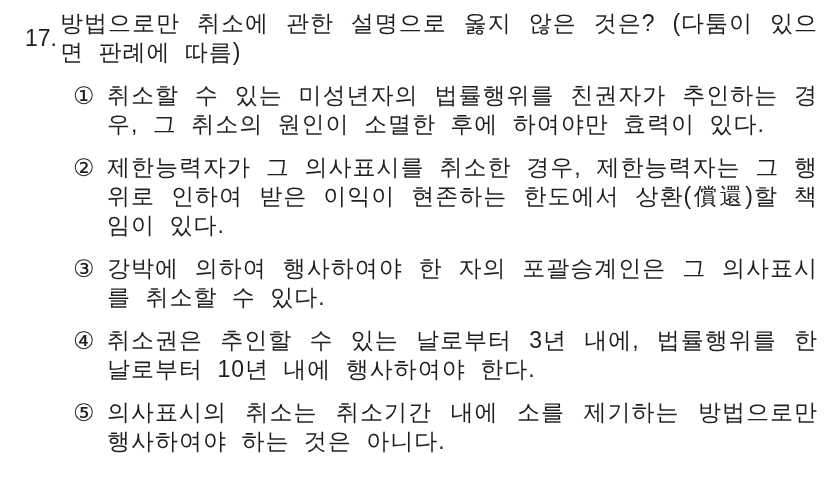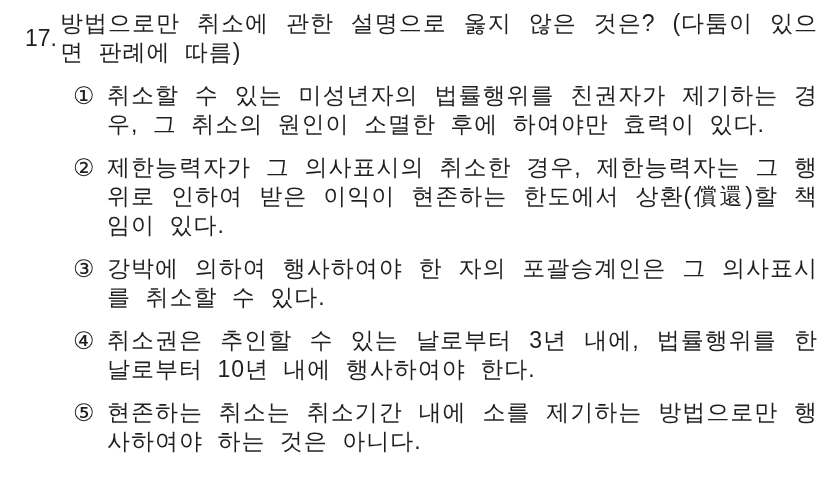--- a/index.html
+++ b/index.html
@@ -69,38 +69,38 @@
 
   <div class="question-row">
     <span class="qnum">17.</span>
     <span class="qtext">방법으로만 취소에 관한 설명으로 옳지 않은 것은? (다툼이 있으면 판례에 따름)</span>
   </div>
 
   <div class="options-list">
 
     <div class="option-row">
       <span class="omark">①</span>
-      <span class="otext">취소할 수 있는 미성년자의 법률행위를 친권자가 제기하는 경우, 그 취소의 원인이 소멸한 후에 하여야만 효력이 있다.</span>
+      <span class="otext">취소할 수 있는 미성년자의 법률행위를 친권자가 추인하는 경우, 그 취소의 원인이 소멸한 후에 하여야만 효력이 있다.</span>
     </div>
 
     <div class="option-row">
       <span class="omark">②</span>
-      <span class="otext">제한능력자가 그 의사표시의 취소한 경우, 제한능력자는 그 행위로 인하여 받은 이익이 현존하는 한도에서 상환(償還)할 책임이 있다.</span>
+      <span class="otext">제한능력자가 그 의사표시를 취소한 경우, 제한능력자는 그 행위로 인하여 받은 이익이 현존하는 한도에서 상환(償還)할 책임이 있다.</span>
     </div>
 
     <div class="option-row">
       <span class="omark">③</span>
       <span class="otext">강박에 의하여 행사하여야 한 자의 포괄승계인은 그 의사표시를 취소할 수 있다.</span>
     </div>
 
     <div class="option-row">
       <span class="omark">④</span>
       <span class="otext">취소권은 추인할 수 있는 날로부터 3년 내에, 법률행위를 한 날로부터 10년 내에 행사하여야 한다.</span>
     </div>
 
     <div class="option-row">
       <span class="omark">⑤</span>
-      <span class="otext">현존하는 취소는 취소기간 내에 소를 제기하는 방법으로만 행사하여야 하는 것은 아니다.</span>
+      <span class="otext">의사표시의 취소는 취소기간 내에 소를 제기하는 방법으로만 행사하여야 하는 것은 아니다.</span>
     </div>
 
   </div>
 
 </div>
 
 </body></html>

